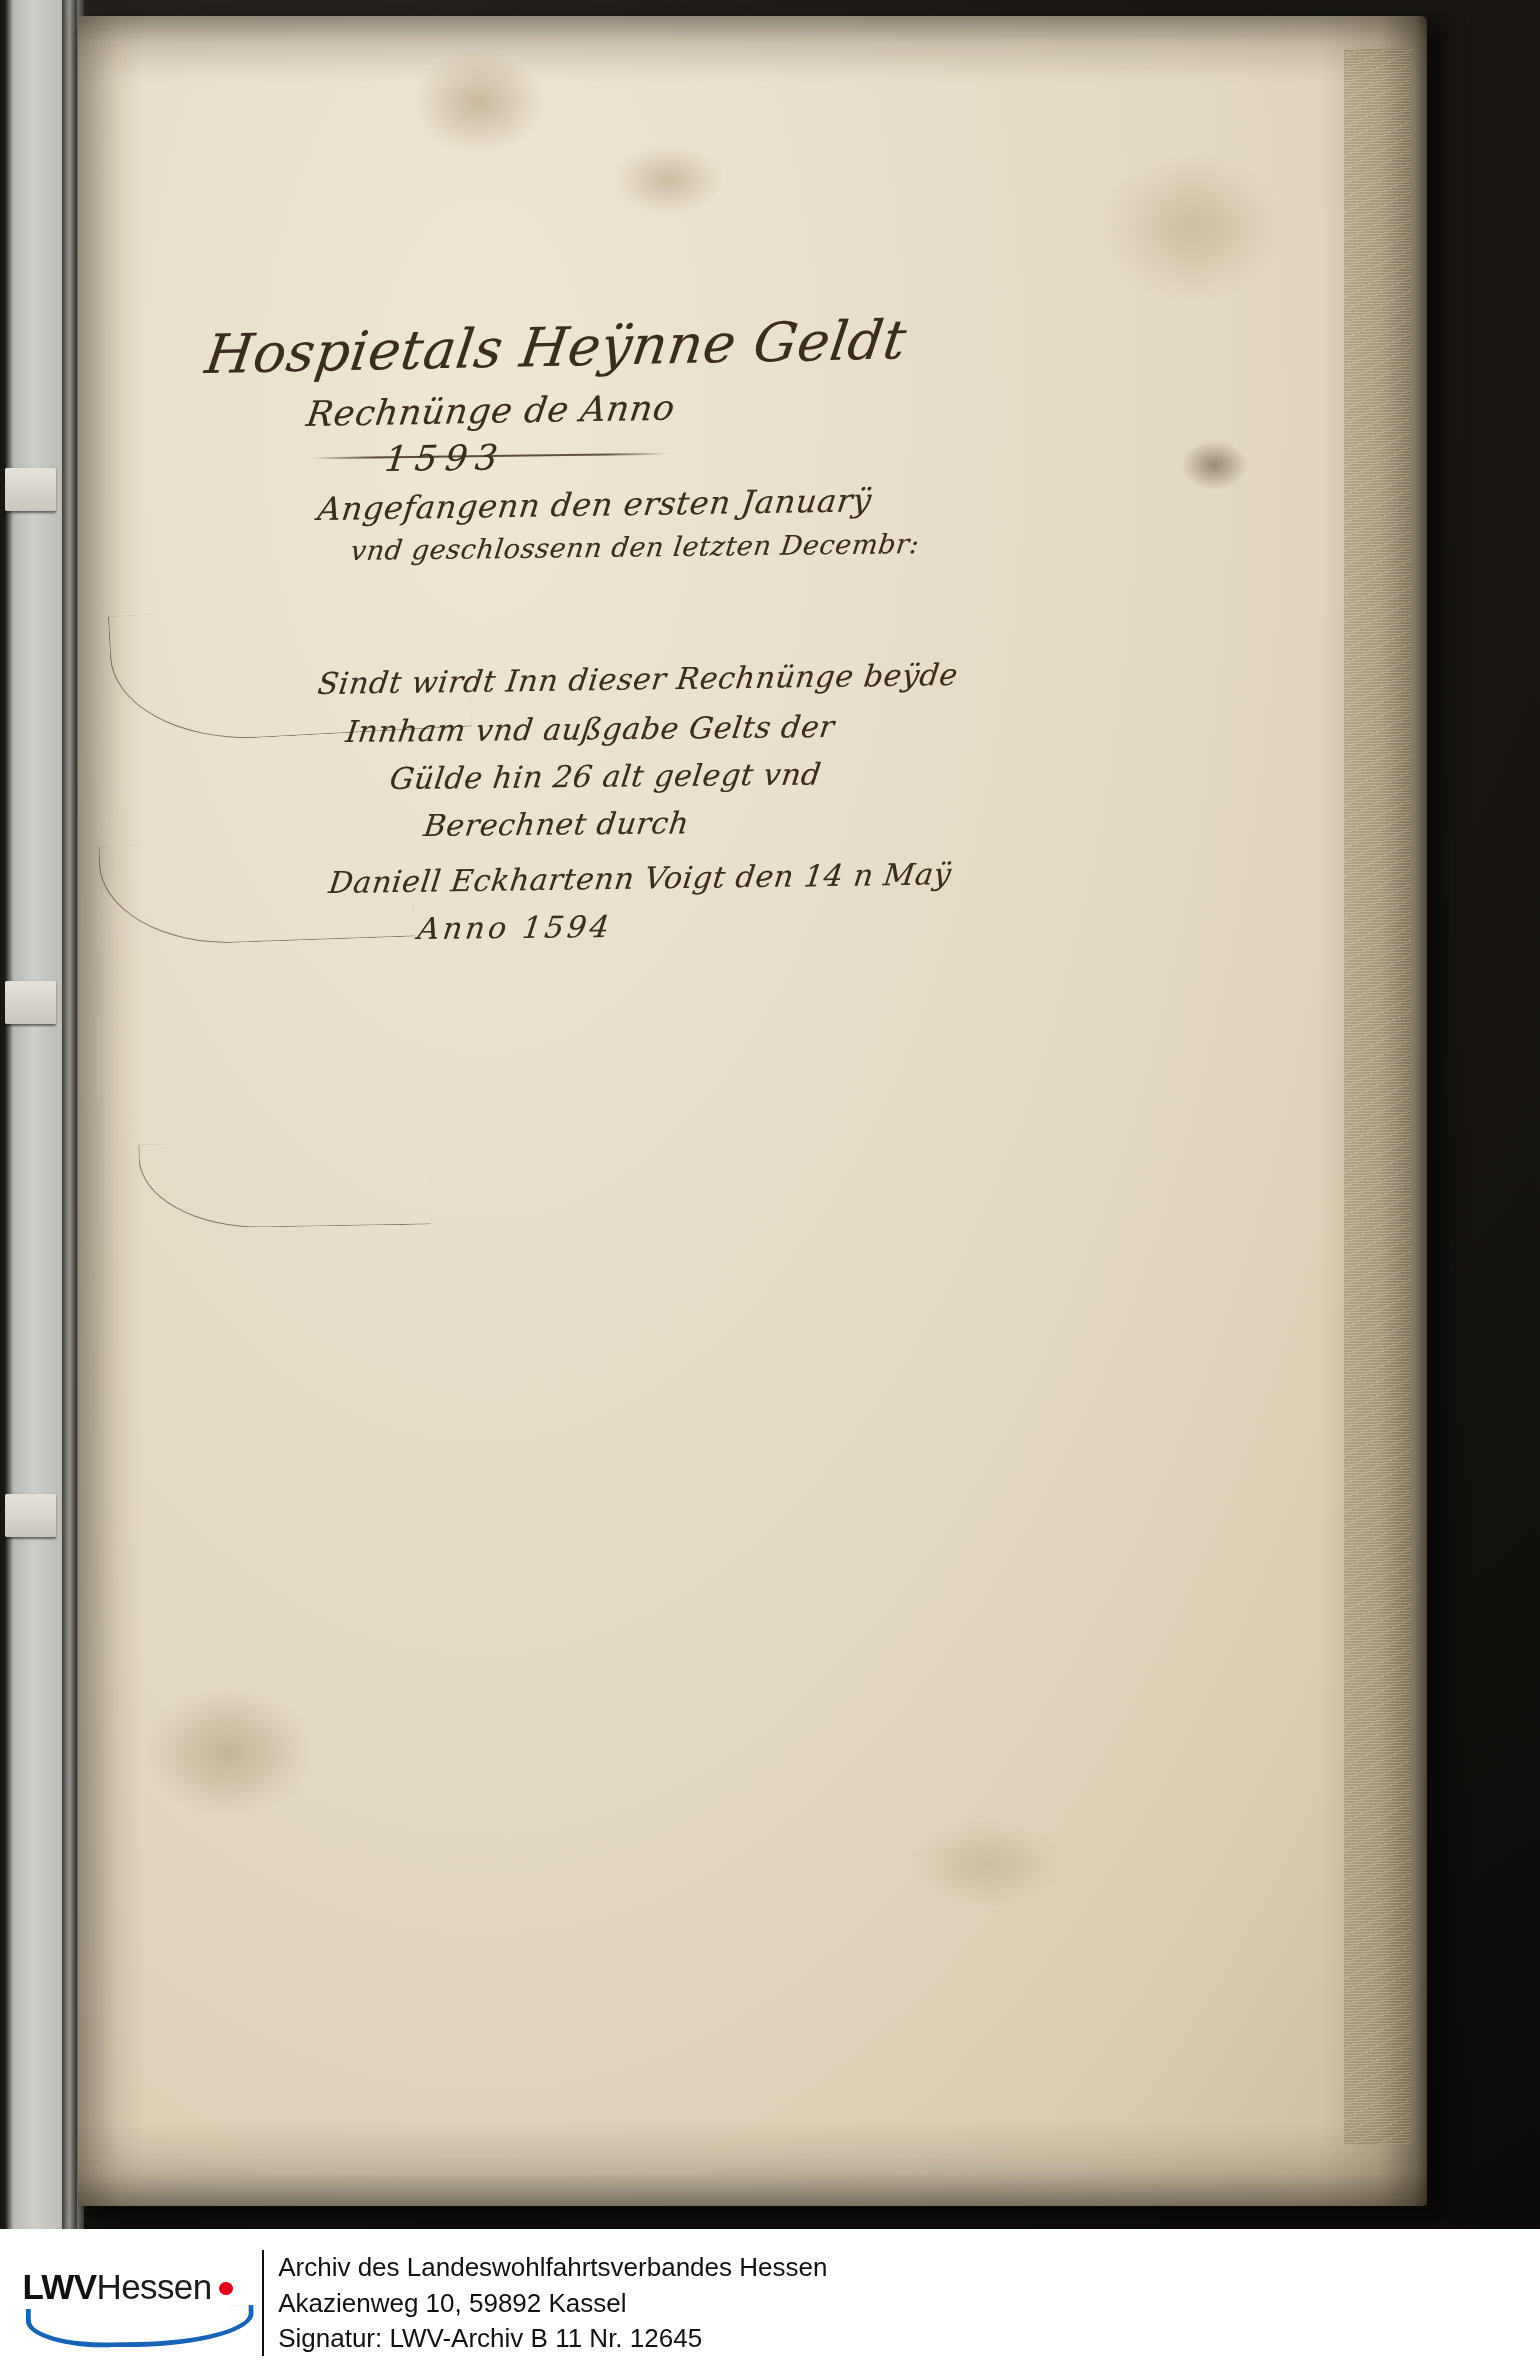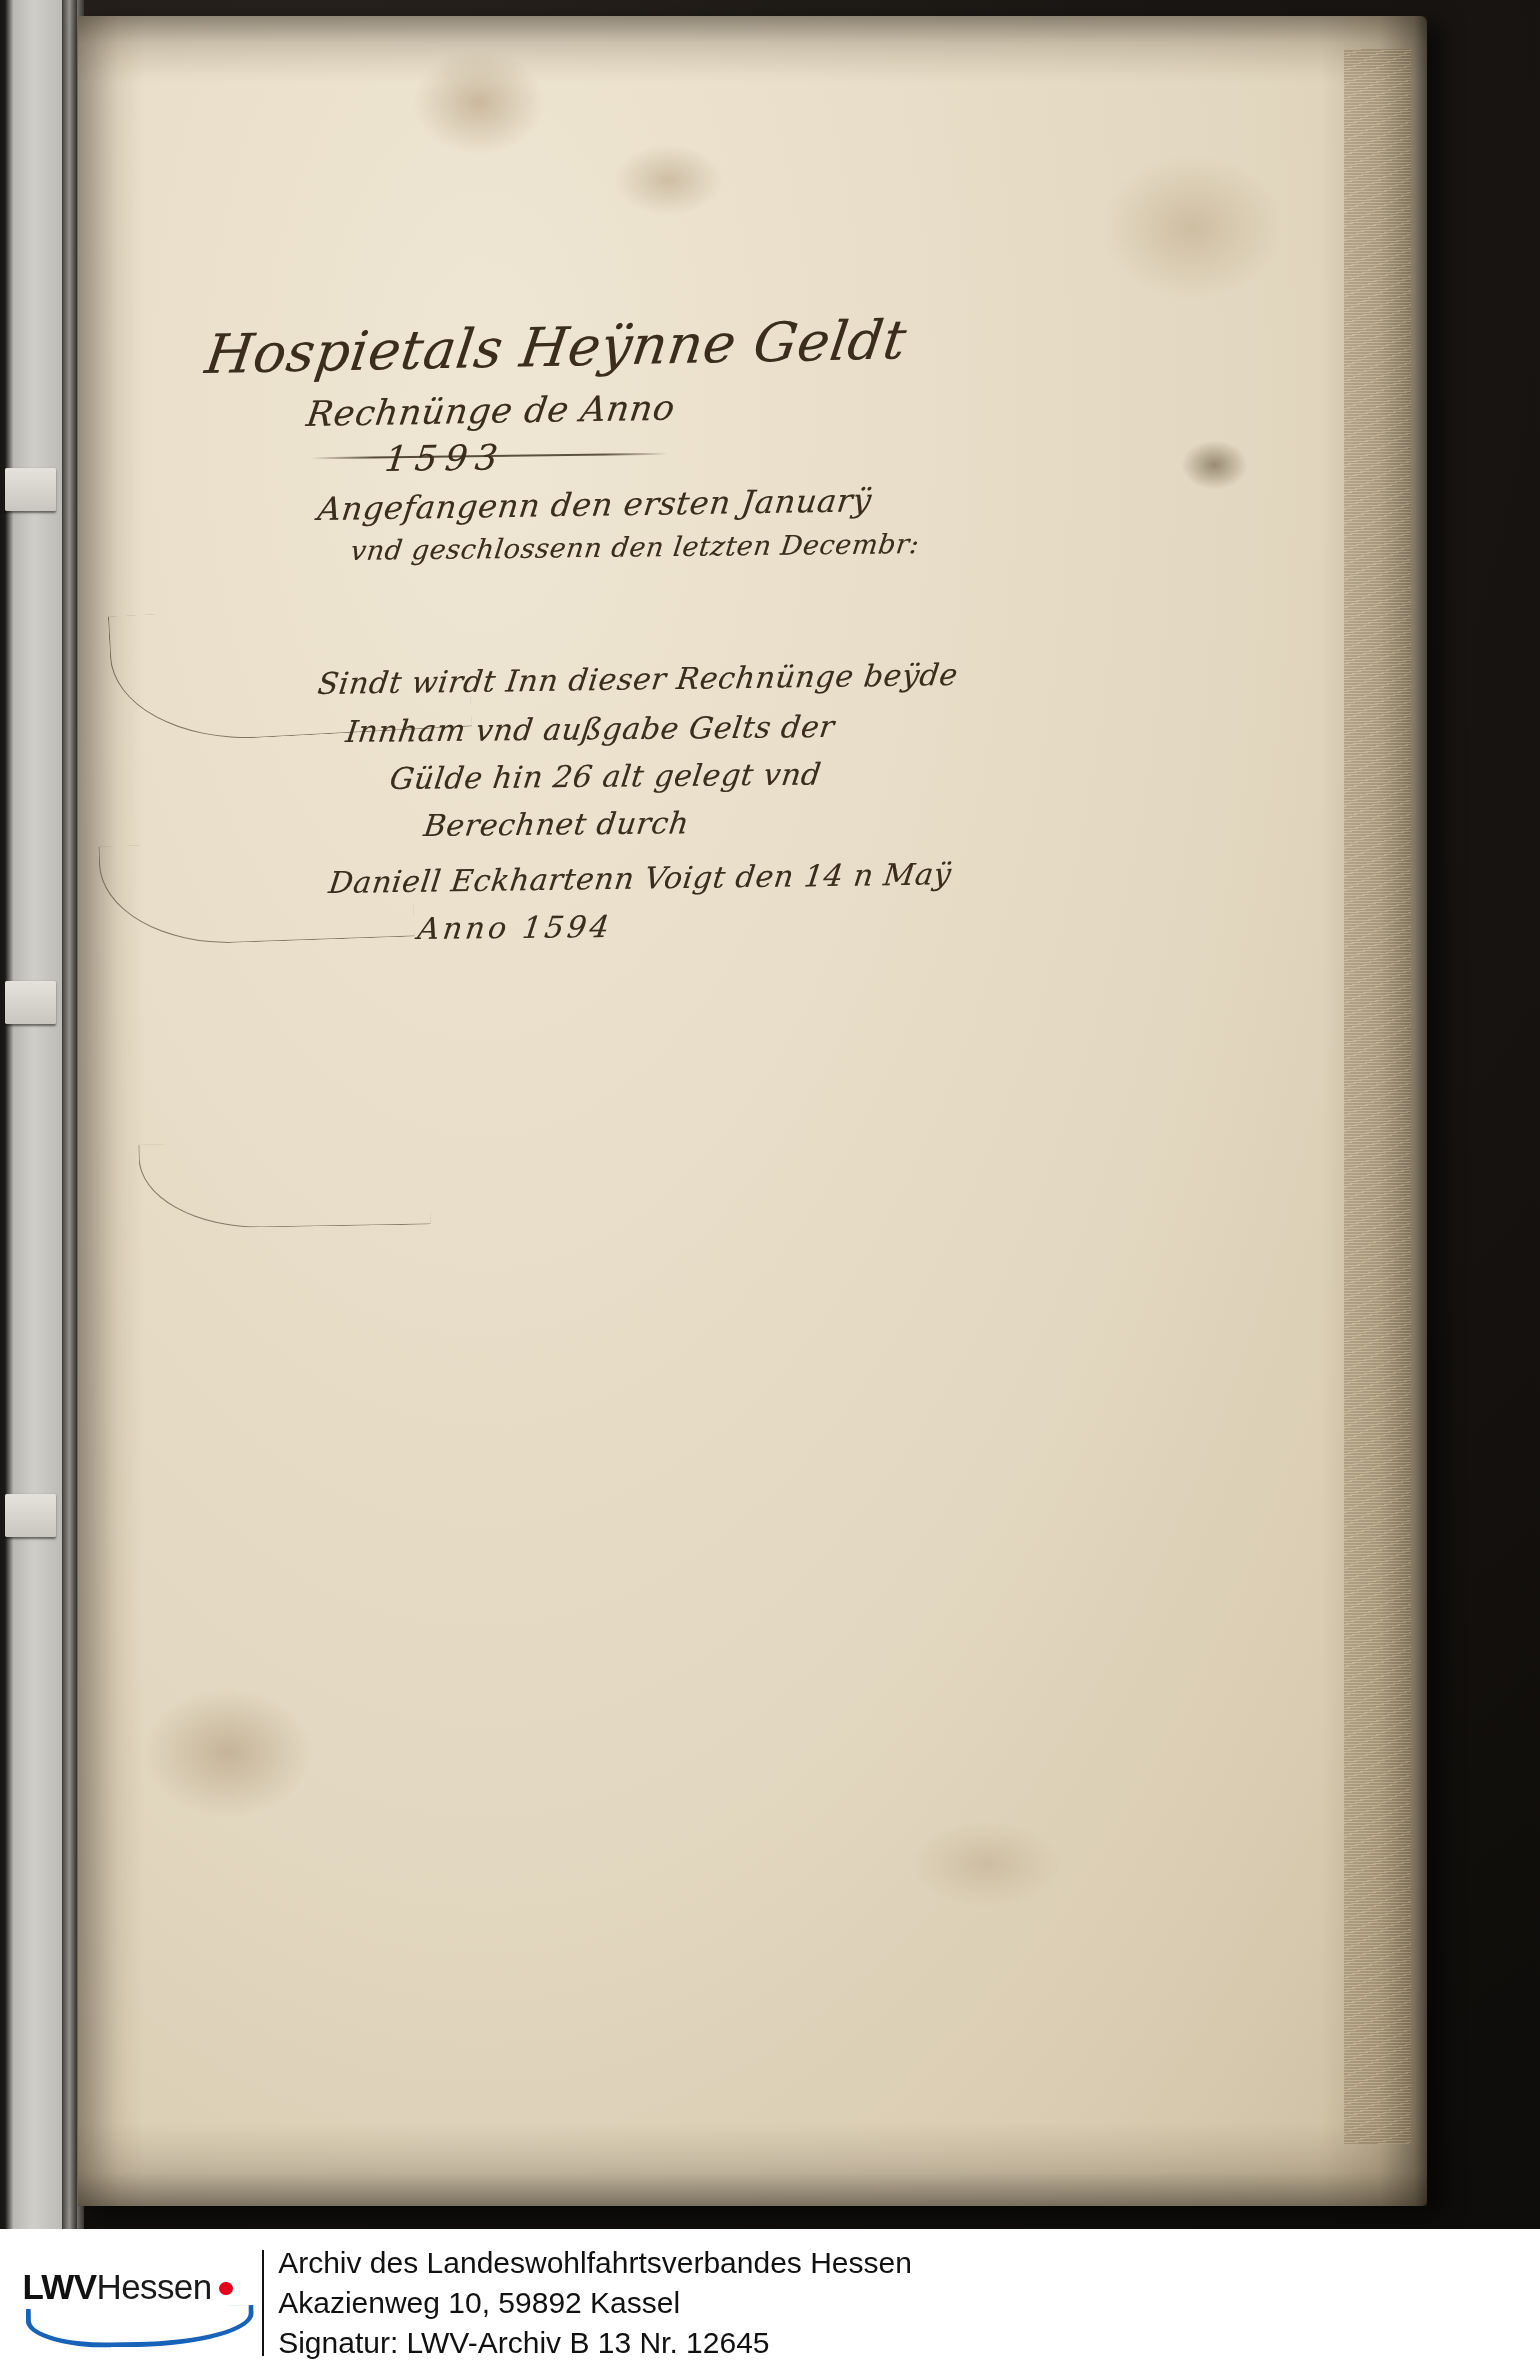--- a/index.html
+++ b/index.html
@@ -327,21 +327,21 @@
     width: 1.7px;
     height: 106px;
     background: #111111;
     margin: 0 14.5px 0 0;
   }
   .footer-lines {
     display: flex;
     flex-direction: column;
     justify-content: center;
     gap: 4.5px;
-    font-size: 30px;
+    font-size: 26px;
     color: #111111;
     line-height: 1.18;
   }
 </style>
 </head>
 <body>
 
 <div class="viewer">
 
   <div class="scan">
@@ -398,18 +398,18 @@
         <div class="logo-text">
           <span class="logo-lwv">LWV</span><span style="font-weight:normal;">Hessen</span><span class="logo-dot"></span>
         </div>
         <div class="logo-swoosh"></div>
       </div>
     </div>
     <div class="footer-divider"></div>
     <div class="footer-lines">
       <div>Archiv des Landeswohlfahrtsverbandes Hessen</div>
       <div>Akazienweg 10, 59892 Kassel</div>
-      <div>Signatur: LWV-Archiv B 13 Nr. 12645</div>
+      <div>Signatur: LWV-Archiv B 11 Nr. 12645</div>
     </div>
   </div>
 
 </div>
 
 
 </body></html>

